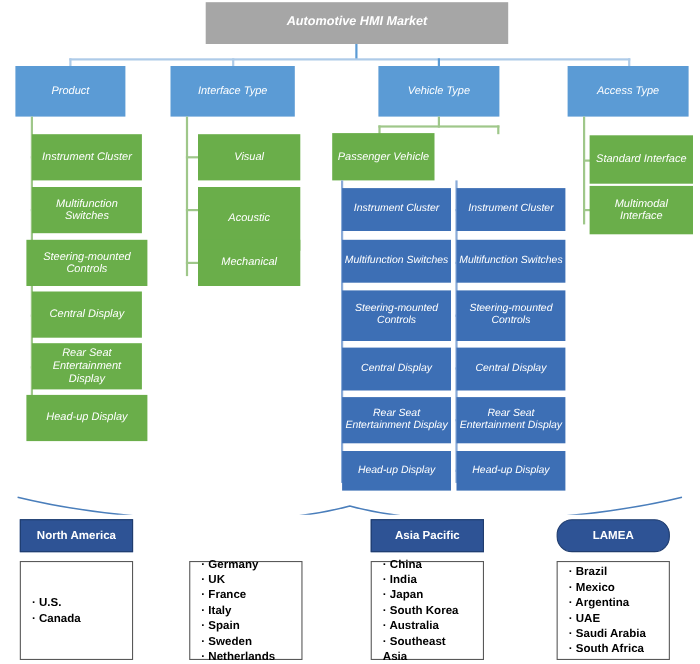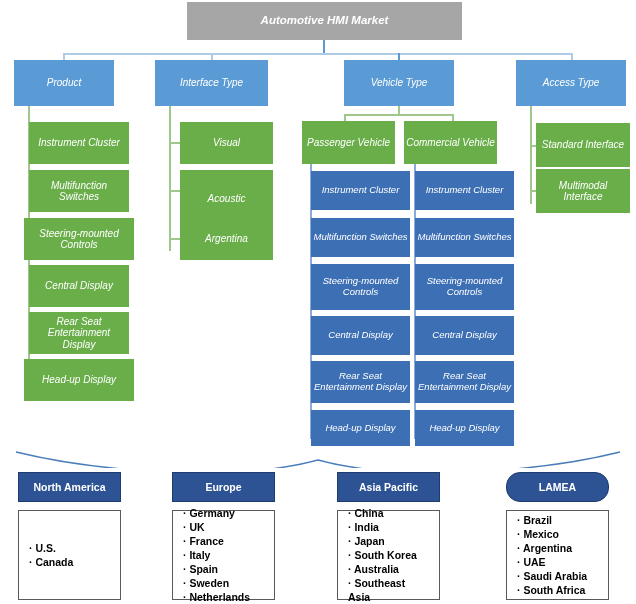--- a/index.html
+++ b/index.html
@@ -150,33 +150,30 @@
   <div class="ln-green" style="left:169px;top:190px;width:11px;height:2px;"></div>
   <div class="ln-green" style="left:169px;top:238px;width:11px;height:2px;"></div>
 
   <div class="box sub-green" style="left:180px;top:122px;width:93px;height:42px;">
     <span>Visual</span>
   </div>
   <div class="box sub-green" style="left:180px;top:170px;width:93px;height:58px;">
     <span>Acoustic</span>
   </div>
   <div class="box sub-green" style="left:180px;top:218px;width:93px;height:42px;">
-    <span>Argentina</span>
+    <span>Mechanical</span>
   </div>
 
   <div class="ln-green" style="left:398px;top:106px;width:2px;height:10px;"></div>
   <div class="ln-green" style="left:344px;top:114px;width:110px;height:2px;"></div>
   <div class="ln-green" style="left:344px;top:114px;width:2px;height:8px;"></div>
   <div class="ln-green" style="left:452px;top:114px;width:2px;height:8px;"></div>
 
   <div class="box veh" style="left:302px;top:121px;width:93px;height:43px;">
     <span>Passenger Vehicle</span>
-  </div>
-  <div class="box veh" style="left:404px;top:121px;width:93px;height:43px;">
-    <span>Commercial Vehicle</span>
   </div>
 
   <div class="ln-dblue" style="left:310px;top:164px;width:2px;height:275px;"></div>
   <div class="ln-dblue" style="left:310px;top:190px;width:9px;height:2px;"></div>
   <div class="ln-dblue" style="left:310px;top:238px;width:9px;height:2px;"></div>
   <div class="ln-dblue" style="left:310px;top:286px;width:9px;height:2px;"></div>
   <div class="ln-dblue" style="left:310px;top:334px;width:9px;height:2px;"></div>
   <div class="ln-dblue" style="left:310px;top:381px;width:9px;height:2px;"></div>
   <div class="ln-dblue" style="left:310px;top:427px;width:9px;height:2px;"></div>
 
@@ -242,23 +239,20 @@
   </svg>
 
   <div class="region-head" style="left:18px;top:472px;width:103px;height:30px;">
     <span>North America</span>
   </div>
   <div class="region-body center-list" style="left:18px;top:510px;width:103px;height:90px;">
     <span class="li">· U.S.
 · Canada</span>
   </div>
 
-  <div class="region-head" style="left:172px;top:472px;width:103px;height:30px;">
-    <span>Europe</span>
-  </div>
   <div class="region-body" style="left:172px;top:510px;width:103px;height:90px;">
     <span class="li">· Germany
 · UK
 · France
 · Italy
 · Spain
 · Sweden
 · Netherlands</span>
   </div>
 

